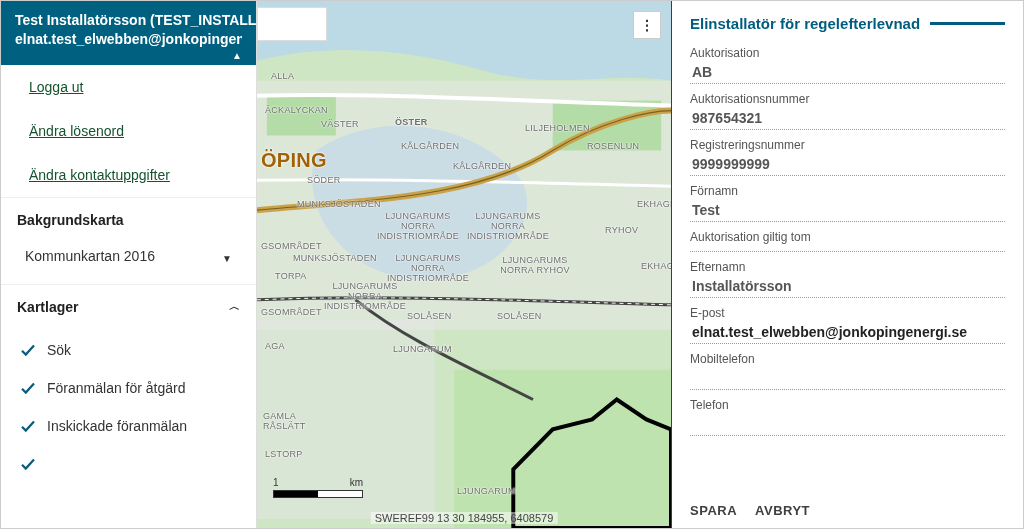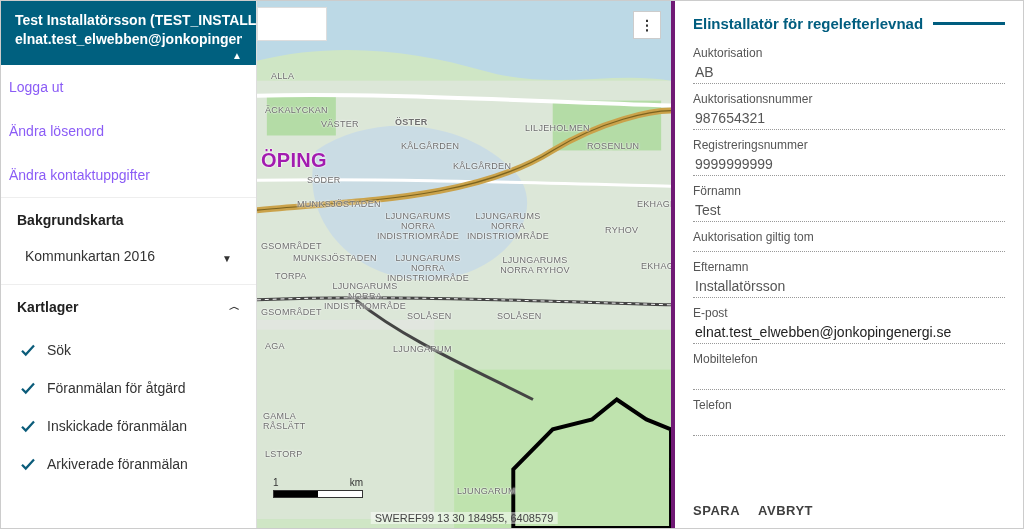--- a/index.html
+++ b/index.html
@@ -39,23 +39,24 @@
     .sidebar-header .user-name { font-weight: 700; font-size: 14px; white-space: nowrap; }
     .sidebar-header .user-email { font-weight: 700; font-size: 14px; white-space: nowrap; overflow: hidden; }
     .sidebar-header .caret {
       position: absolute;
       bottom: 2px; right: 14px;
       font-size: 10px;
       color: #fff;
     }
     .sidebar-section { border-bottom: 1px solid #eee; }
     .menu-item {
-      padding: 14px 8px;
-      color: #8b5cf6;
-      cursor: pointer;
+      padding: 14px 28px;
+      color: #14532d;
+      cursor: pointer;
+      text-decoration: underline;
     }
     .section-title {
       padding: 14px 16px 10px 16px;
       font-weight: 700;
       color: #222;
       display: flex;
       justify-content: space-between;
       align-items: center;
     }
     .section-title .caret { font-size: 11px; color: #333; }
@@ -111,21 +112,21 @@
     }
     .map-label {
       position: absolute;
       font-size: 9px;
       color: #6d6d6d;
       white-space: nowrap;
       text-shadow: 0 0 2px #fff, 0 0 2px #fff;
       pointer-events: none;
       letter-spacing: 0.3px;
     }
-    .map-label.big { font-size: 20px; font-weight: 700; color: #a21caf; }
+    .map-label.big { font-size: 20px; font-weight: 700; color: #a16207; }
     .scalebar {
       position: absolute;
       left: 16px; bottom: 30px;
       display: flex; flex-direction: column; align-items: center;
       font-size: 10px; color: #333;
       gap: 2px;
     }
     .scalebar .bar {
       height: 8px; width: 90px;
       border: 1px solid #333;
@@ -136,21 +137,21 @@
       bottom: 4px; left: 50%; transform: translateX(-50%);
       font-size: 11px; color: #444;
       background: rgba(255,255,255,0.5);
       padding: 0 4px;
     }
     
     .panel {
       width: 352px;
       flex: 0 0 352px;
       background: #fff;
-      border-left: 4px solid #701a75;
+      border-left: 1px solid #701a75;
       padding: 14px 18px 10px 18px;
       overflow-y: auto;
       display: flex;
       flex-direction: column;
     }
     .panel-title-wrap {
       display: flex; align-items: center; gap: 10px;
       margin-bottom: 14px;
     }
     .panel-title {
@@ -161,20 +162,21 @@
       flex: 1; height: 3px; background: #005d7f;
     }
     .field { margin-bottom: 8px; }
     .field .label {
       font-size: 12px; color: #555;
       margin-bottom: 1px;
     }
     .field .value {
       font-size: 14px; color: #555;
       padding: 3px 2px;
+      font-weight: bold;
     }
     .field .value.input {
       color: #222;
       border: none;
       outline: none;
       width: 100%;
       font-family: inherit;
       font-size: 14px;
     }
     .dotted-line {
@@ -244,21 +246,20 @@
       <div class="layer-item">
         <span class="check-icon"><svg viewBox="0 0 24 24">
               <polyline points="4,13 9,18 20,6"></polyline>
             </svg></span>
         <span>Inskickade föranmälan</span>
       </div>
       <div class="layer-item">
         <span class="check-icon"><svg viewBox="0 0 24 24">
               <polyline points="4,13 9,18 20,6"></polyline>
             </svg></span>
-        <span>Arkiverade föranmälan</span>
       </div>
     </div>
   </aside>
 
   <div class="map">
     <svg class="bg" viewBox="0 0 420 529" preserveAspectRatio="none">
       <rect x="0" y="0" width="420" height="529" fill="#cfe6c5"></rect>
 
       <path d="M0,60 C80,40 160,50 230,70 C300,90 360,70 420,80 L420,0 L0,0 Z" fill="#bcd9e6"></path>
       <path d="M60,150 C120,110 210,120 260,170 C300,210 250,280 170,280 C100,280 40,220 60,150 Z" fill="#a7cfe1"></path>

